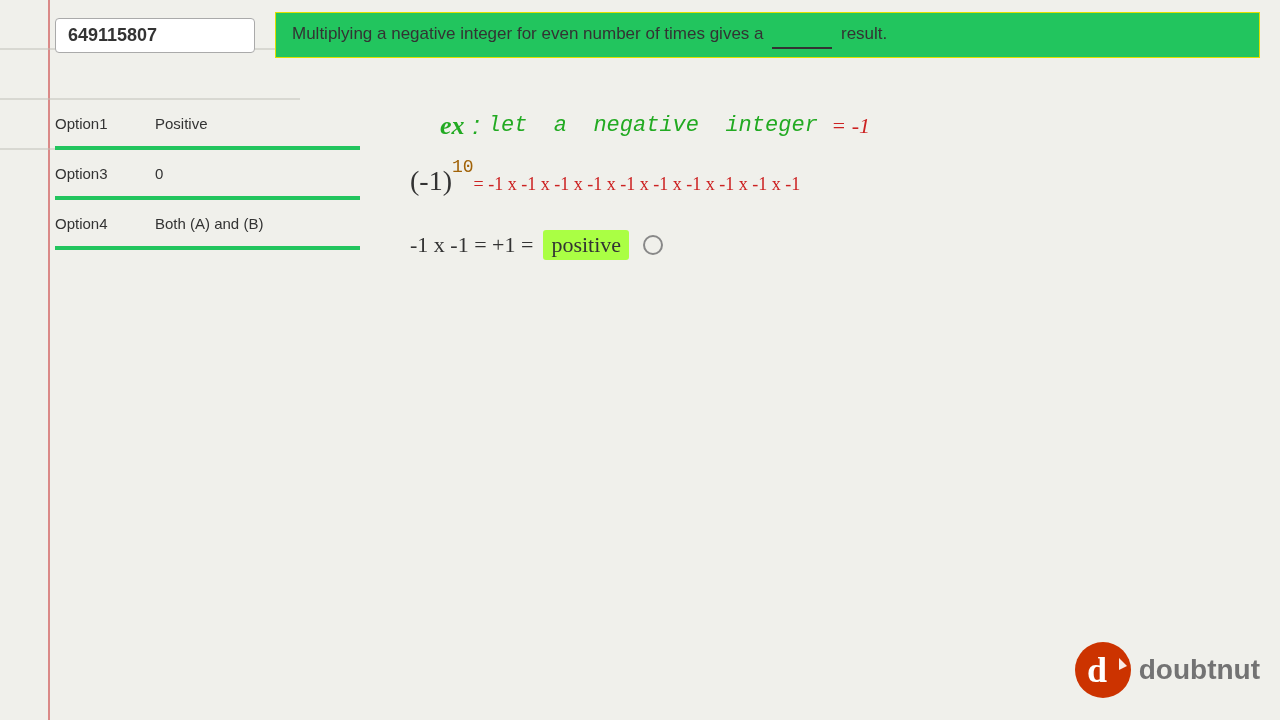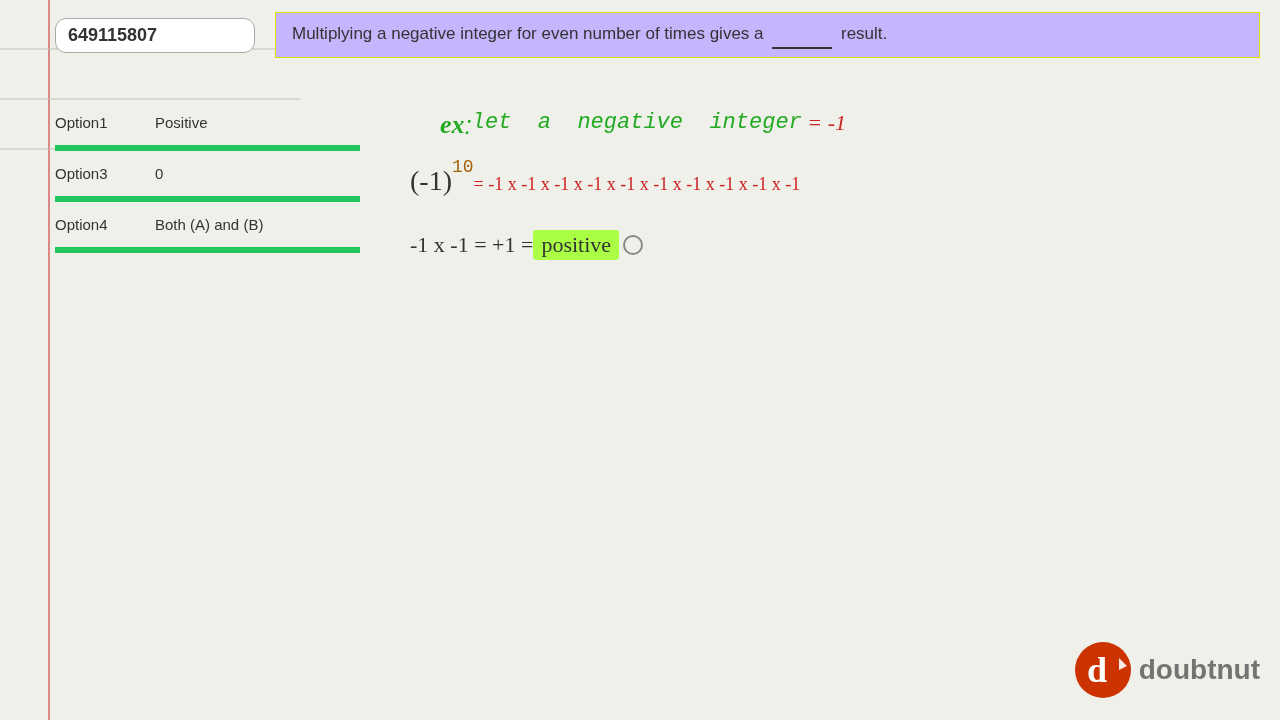--- a/index.html
+++ b/index.html
@@ -41,30 +41,30 @@
       display: flex;
       align-items: center;
       padding: 10px 20px 10px 55px;
       gap: 20px;
       min-height: 70px;
     }
 
     .question-id-box {
       background: white;
       border: 1px solid #aaa;
-      border-radius: 11px;
+      border-radius: 4px;
       padding: 6px 12px;
       font-size: 18px;
       font-weight: bold;
       color: #333;
       min-width: 200px;
     }
 
     .question-text-box {
-      background: #c4b5fd;
+      background: #22c55e;
       border: 1px solid #e0e000;
       padding: 8px 16px;
       font-size: 17px;
       color: #333;
       flex: 1;
       line-height: 1.5;
     }
 
     .question-text-box .blank {
       display: inline-block;
@@ -87,21 +87,21 @@
       width: 360px;
       min-width: 360px;
       padding-left: 55px;
       padding-top: 20px;
     }
 
     .option-row {
       display: flex;
       align-items: center;
       padding: 14px 0;
-      border-bottom: 6px solid #22c55e;
+      border-bottom: 4px solid #22c55e;
       gap: 20px;
       min-height: 50px;
     }
 
     .option-label {
       font-size: 15px;
       color: #333;
       min-width: 80px;
       font-weight: 400;
     }
@@ -125,21 +125,22 @@
       width: 100%;
       height: 100%;
     }
 
     
     .math-line-1 {
       position: absolute;
       top: 20px;
       left: 60px;
       display: flex;
-      align-items: flex-start;
+      align-items: center;
+      gap: 8px;
       font-size: 22px;
       font-style: italic;
     }
 
     .ex-label {
       color: #22aa22;
       font-family: 'Georgia', serif;
       font-size: 26px;
       font-weight: bold;
     }
@@ -196,20 +197,21 @@
       font-size: 18px;
     }
 
     
     .math-line-3 {
       position: absolute;
       top: 140px;
       left: 30px;
       display: flex;
       align-items: center;
+      gap: 10px;
     }
 
     .math-text-dark {
       color: #333;
       font-family: 'Georgia', serif;
       font-size: 22px;
     }
 
     .positive-highlight {
       background: #aaff44;

